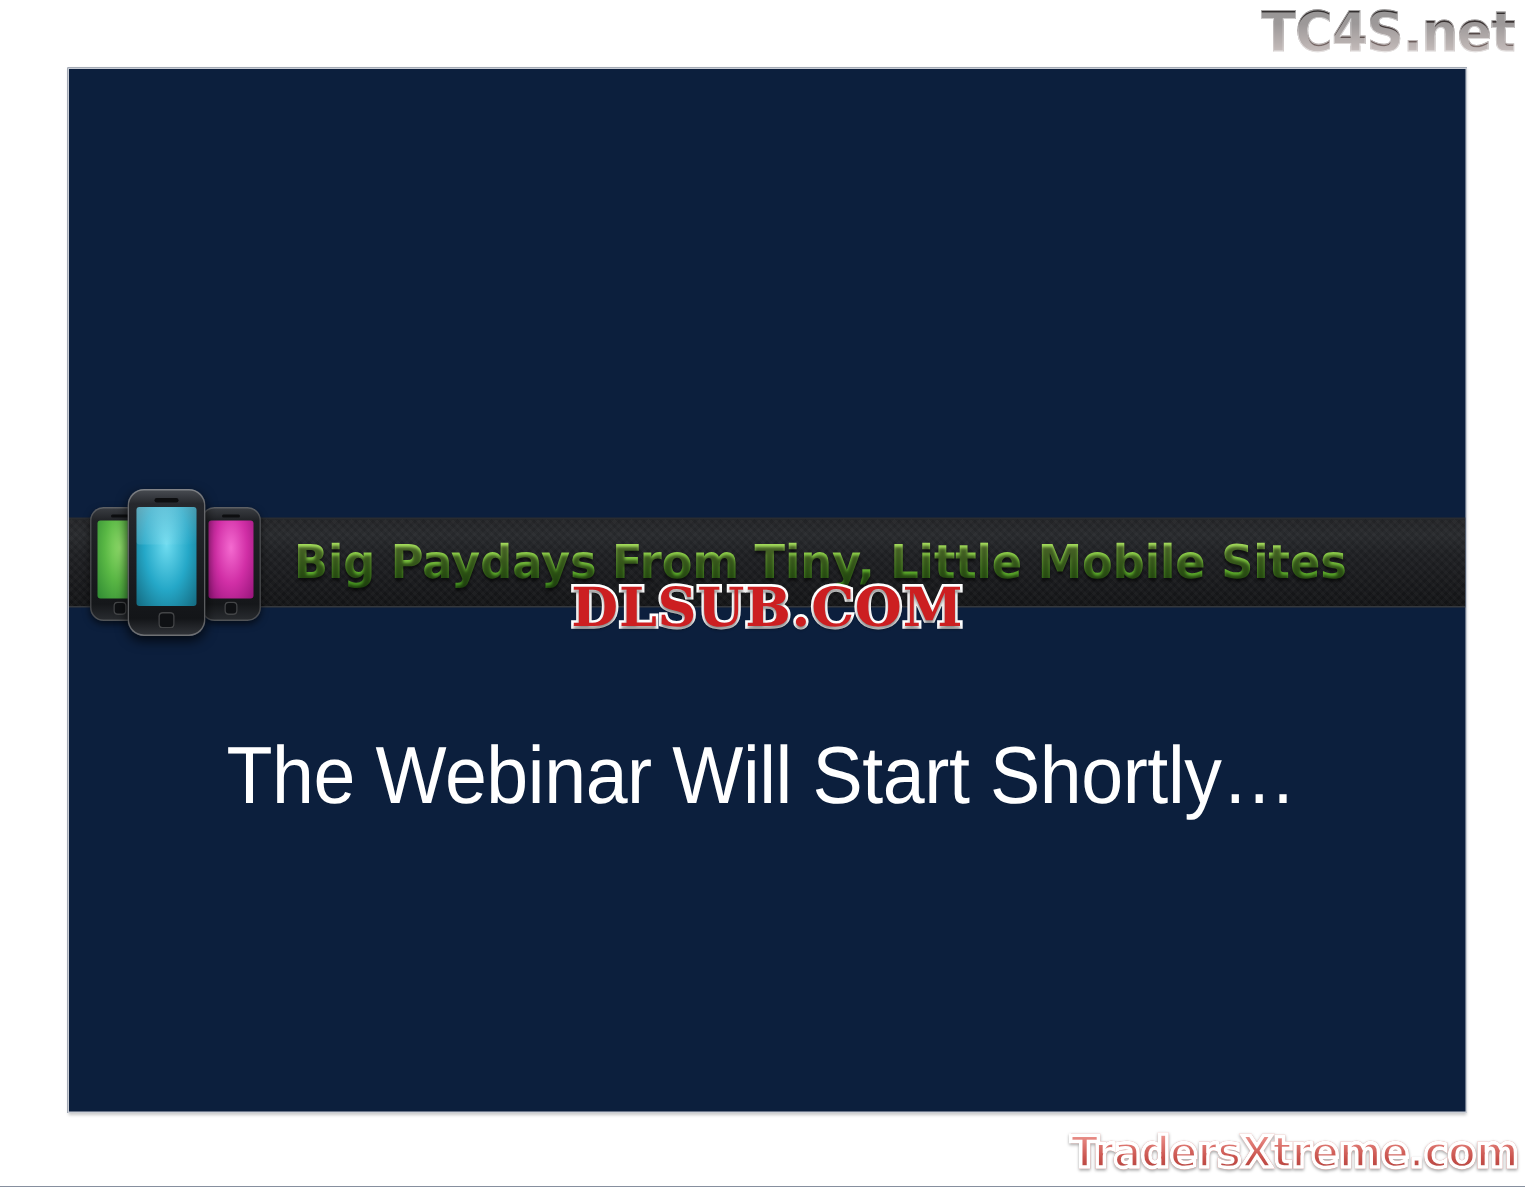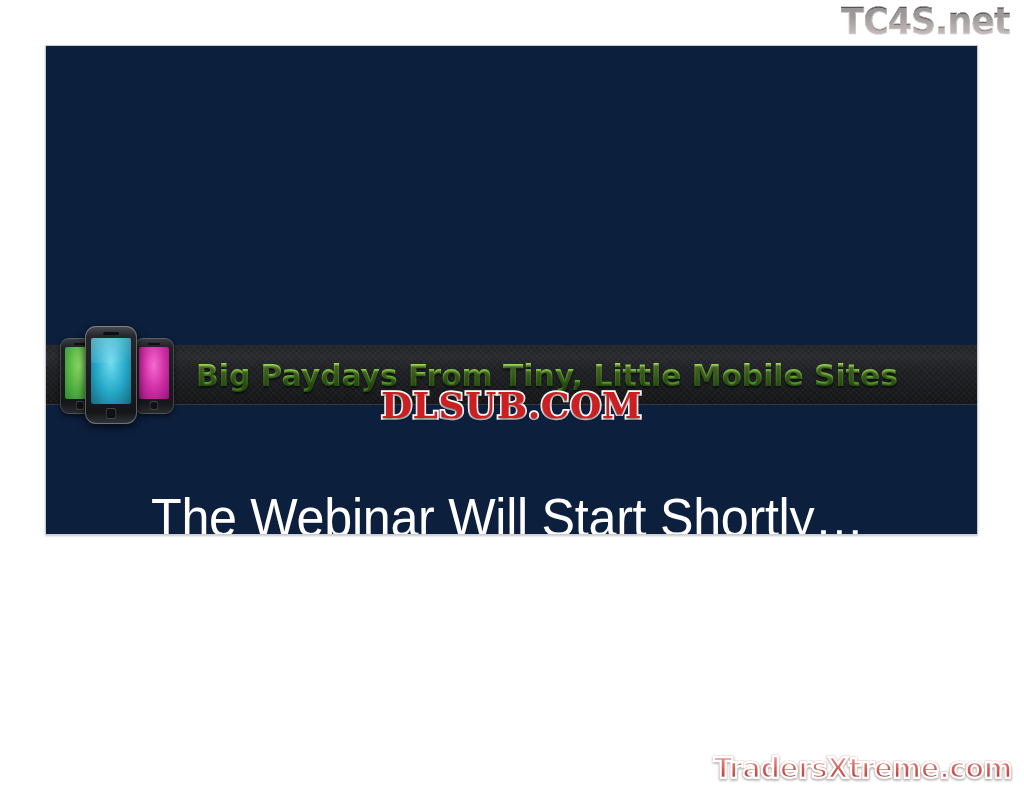--- a/index.html
+++ b/index.html
@@ -37,21 +37,21 @@
     white-space: nowrap;
     user-select: none;
   }
 
   
   .slide {
     position: absolute;
     left: 45px;
     top: 45px;
     width: 933px;
-    height: 490px;
+    height: 697px;
     background: #0c1f3d;
     border: 1px solid #c8ccd4;
     box-sizing: border-box;
     box-shadow: 0 1px 2px rgba(0,0,0,0.22);
     overflow: hidden;
   }
 
   
   .banner {
     position: absolute;

